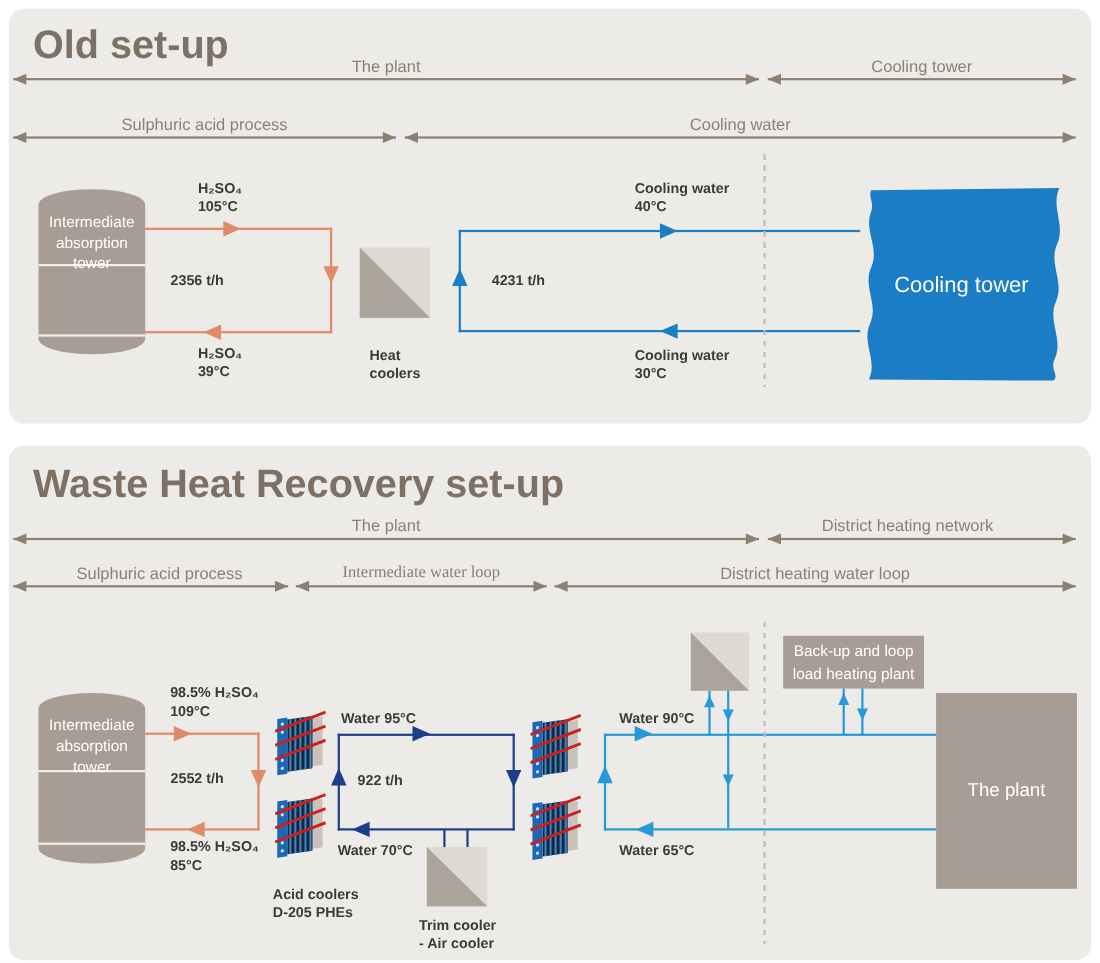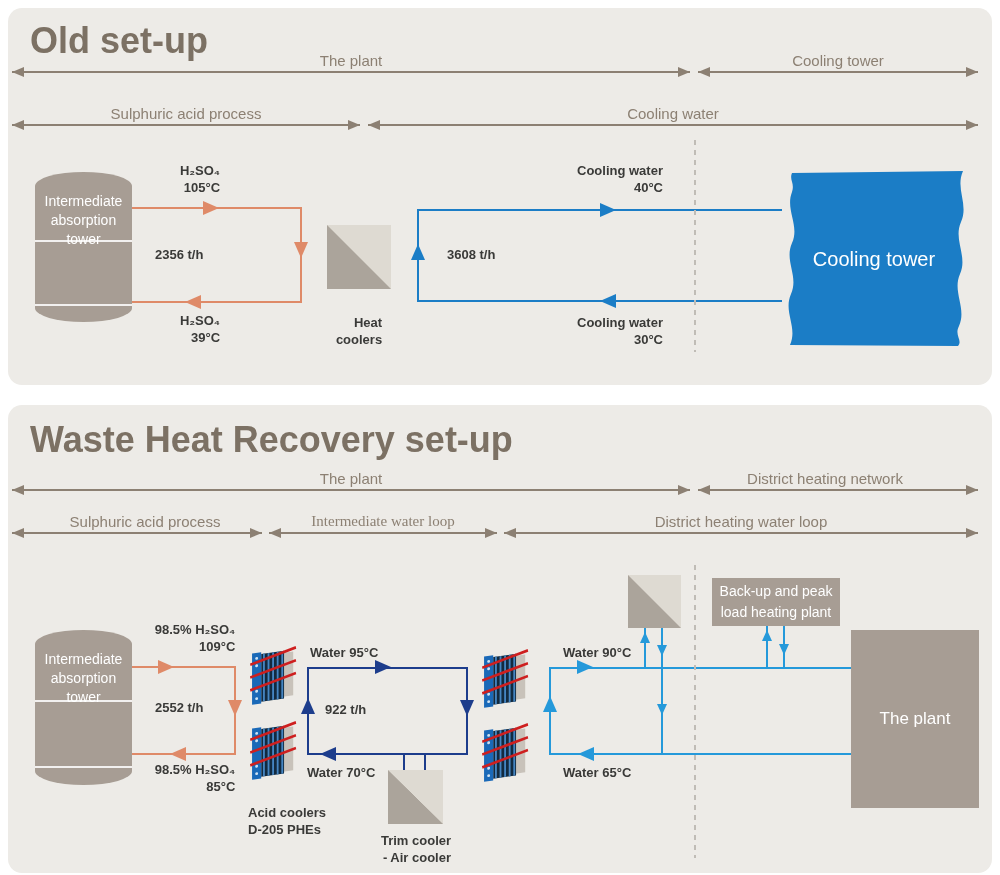--- a/index.html
+++ b/index.html
@@ -15,21 +15,21 @@
      border-top:5px solid transparent;border-bottom:5px solid transparent;border-left:12px solid var(--c-span,#8c8073);}
   .pipe{position:absolute;background:currentColor;}
   .tri{position:absolute;width:0;height:0;}
   .tri-r{border-top:7px solid transparent;border-bottom:7px solid transparent;border-left:16px solid currentColor;}
   .tri-l{border-top:7px solid transparent;border-bottom:7px solid transparent;border-right:16px solid currentColor;}
   .tri-u{border-left:7px solid transparent;border-right:7px solid transparent;border-bottom:16px solid currentColor;}
   .tri-d{border-left:7px solid transparent;border-right:7px solid transparent;border-top:16px solid currentColor;}
   .tri-u-sm{border-left:5px solid transparent;border-right:5px solid transparent;border-bottom:11px solid currentColor;}
   .tri-d-sm{border-left:5px solid transparent;border-right:5px solid transparent;border-top:11px solid currentColor;}
   .lbl{position:absolute;font-size:13px;font-weight:bold;color:var(--c-text,#3a3a38);
-       line-height:1.3;text-align:right;white-space:nowrap;}
+       line-height:1.3;text-align:left;white-space:nowrap;}
   .lbl.center{transform:translateX(-50%);}
   .lbl.left{text-align:left;}
   .lbl span{display:block;}
   .tower{position:absolute;width:97px;background:var(--c-metal,#a79d94);border-radius:50%/14px;
          color:#fff;font-size:14px;line-height:1.35;text-align:center;}
   .tower .tower-text{position:absolute;left:0;right:0;top:20px;}
   .tower .cap-line{position:absolute;left:0;right:0;height:2px;background:rgba(255,255,255,.85);}
   .cooler-sq{position:absolute;background:linear-gradient(to top right,
        var(--c-square_dark,#aba49b) 49.6%, var(--c-square_light,#dedad2) 50.4%);}
   .graybox{position:absolute;background:var(--c-metal,#a79d94);color:#fff;display:flex;
@@ -116,21 +116,21 @@
       <span>coolers</span>
   </div>
 
   <div class="pipe" style="left:417px;top:209px;width:2px;height:93px;color:var(--c-blue)"></div>
   <div class="pipe" style="left:417px;top:209px;width:365px;height:2px;color:var(--c-blue)"></div>
   <div class="pipe" style="left:417px;top:300px;width:365px;height:2px;color:var(--c-blue)"></div>
   <div class="tri tri-u" style="left:411px;top:244px;color:var(--c-blue)"></div>
   <div class="tri tri-r" style="left:600px;top:203px;color:var(--c-blue)"></div>
   <div class="tri tri-l" style="left:600px;top:294px;color:var(--c-blue)"></div>
 
-  <div class="lbl left" style="left:447px;top:247px;">3608 t/h</div>
+  <div class="lbl left" style="left:447px;top:247px;">4231 t/h</div>
   <div class="lbl center" style="left:620px;top:163px;">
     <span>Cooling water</span>
       <span>40°C</span>
   </div>
   <div class="lbl center" style="left:620px;top:315px;">
     <span>Cooling water</span>
       <span>30°C</span>
   </div>
 
   <div class="dash-v" style="left:694px;top:140px;height:212px;"></div>
@@ -239,21 +239,21 @@
   <div class="pipe" style="left:644px;top:628px;width:2px;height:40px;color:var(--c-sky)"></div>
   <div class="pipe" style="left:661px;top:628px;width:2px;height:125px;color:var(--c-sky)"></div>
   <div class="tri tri-u-sm" style="left:640px;top:632px;color:var(--c-sky)"></div>
   <div class="tri tri-d-sm" style="left:657px;top:645px;color:var(--c-sky)"></div>
   <div class="tri tri-d-sm" style="left:657px;top:704px;color:var(--c-sky)"></div>
 
   <div class="dash-v" style="left:694px;top:565px;height:293px;"></div>
 
   <div class="graybox" style="left:712px;top:578px;width:128px;height:48px;font-size:14px;line-height:1.5;">
     <div>
-      <span style="display:block">Back-up and peak</span>
+      <span style="display:block">Back-up and loop</span>
       <span style="display:block">load heating plant</span>
     </div>
   </div>
   <div class="pipe" style="left:766px;top:626px;width:2px;height:42px;color:var(--c-sky)"></div>
   <div class="pipe" style="left:783px;top:626px;width:2px;height:42px;color:var(--c-sky)"></div>
   <div class="tri tri-u-sm" style="left:762px;top:630px;color:var(--c-sky)"></div>
   <div class="tri tri-d-sm" style="left:779px;top:644px;color:var(--c-sky)"></div>
 
   <div class="graybox" style="left:851px;top:630px;width:128px;height:178px;font-size:17px;">
     <div>The plant</div>

